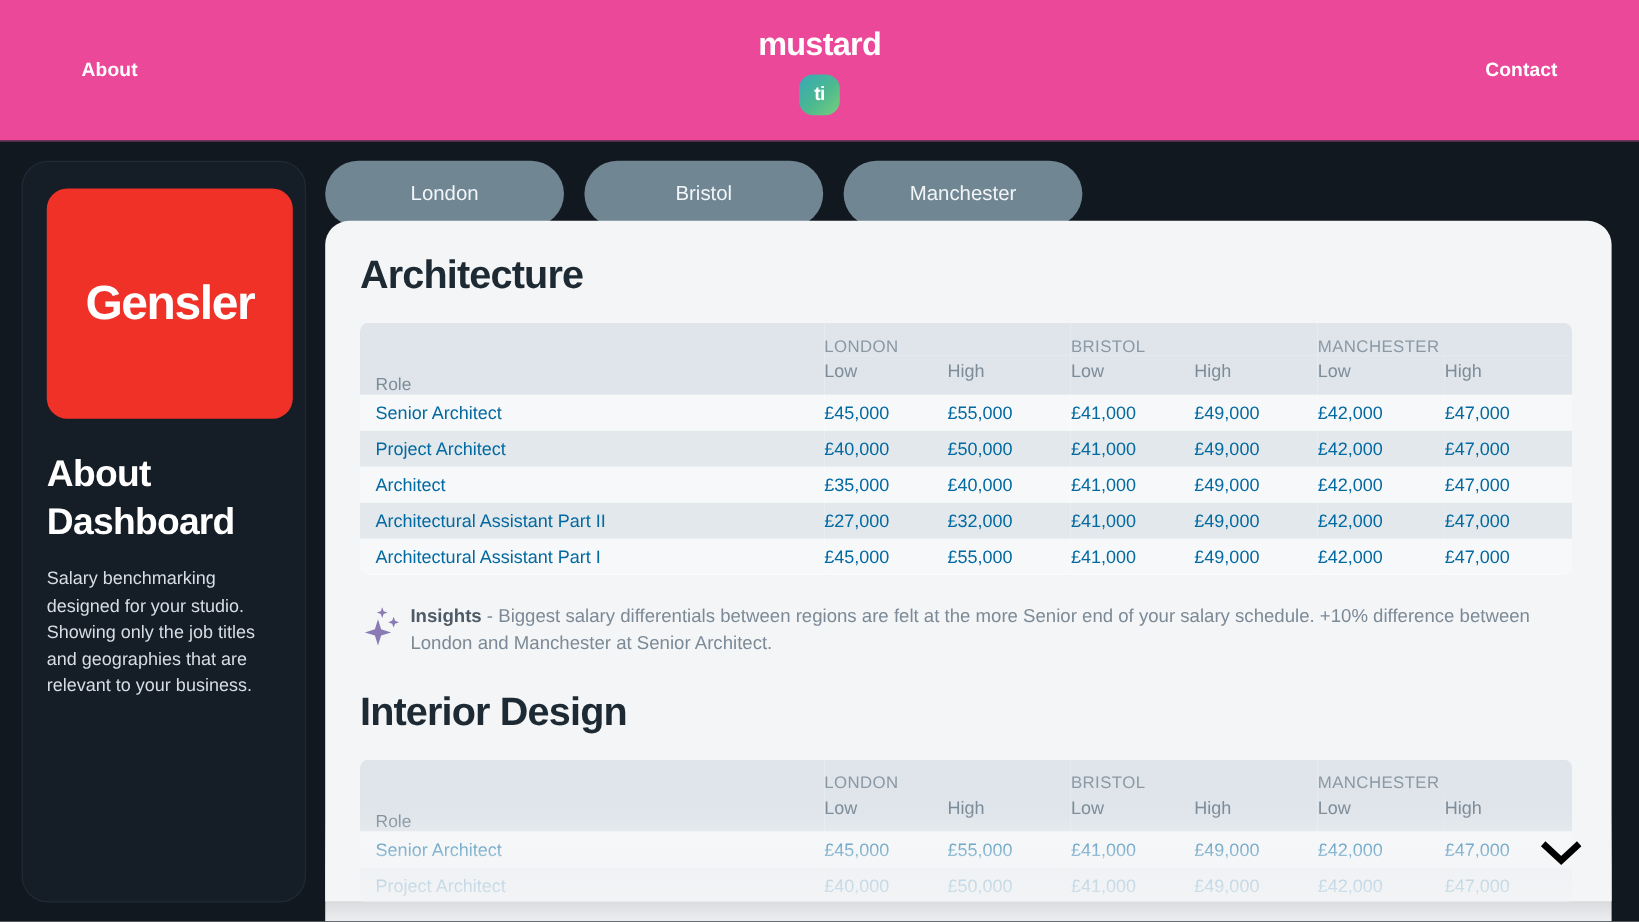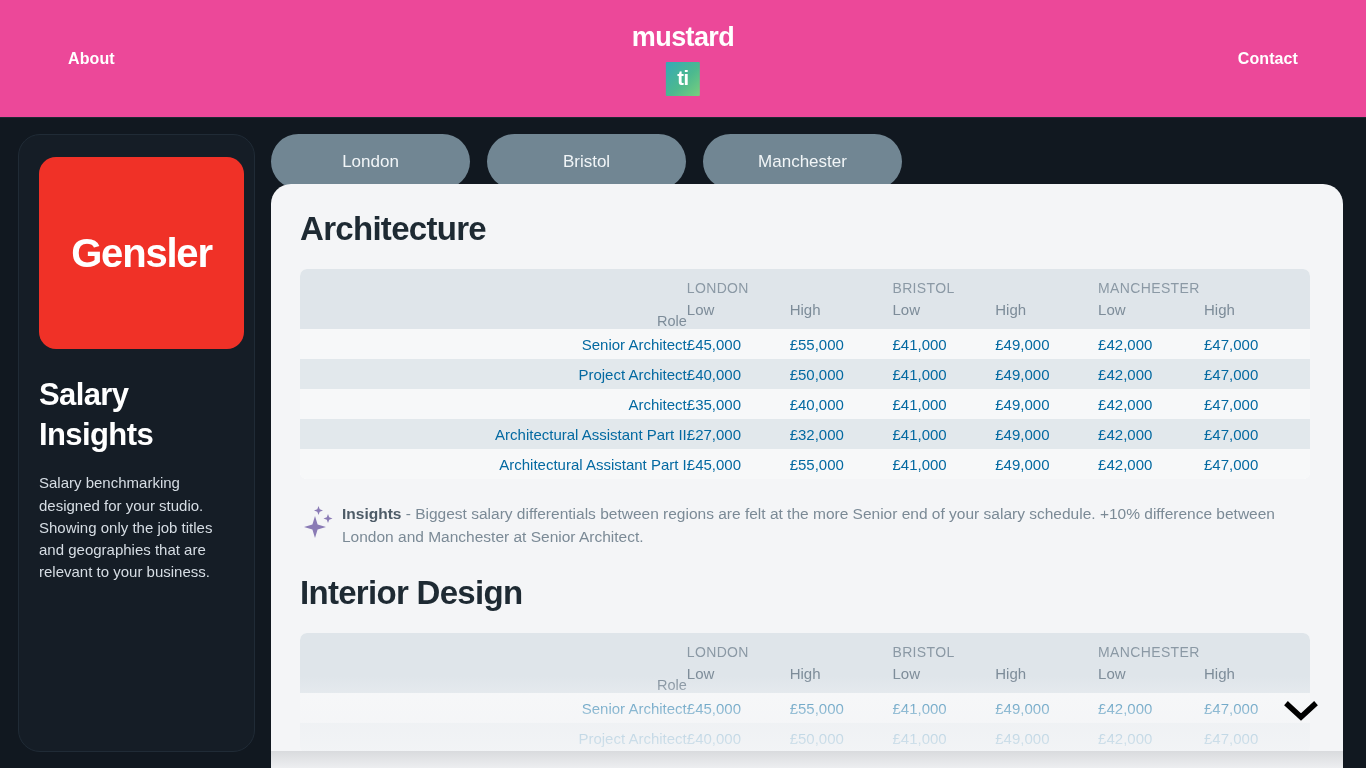--- a/index.html
+++ b/index.html
@@ -62,27 +62,27 @@
   .brand-word {
     color: #ffffff;
     font-size: 27px;
     font-weight: bold;
     letter-spacing: -0.6px;
   }
 
   .brand-badge {
     width: 34px;
     height: 34px;
-    border-radius: 1px;
+    border-radius: 12px;
     background: linear-gradient(135deg, #35a9b8 0%, #4cb98f 55%, #79cf7d 100%);
     display: flex;
     align-items: center;
     justify-content: center;
     color: #ffffff;
-    font-size: 20px;
+    font-size: 16px;
     font-weight: bold;
     letter-spacing: -0.4px;
   }
 
   
   .sidebar {
     position: absolute;
     left: 18px;
     top: 134px;
     width: 237px;
@@ -235,21 +235,21 @@
     font-size: 15px;
     height: 30px;
     padding: 0;
     vertical-align: middle;
   }
 
   tbody tr { height: 30px; }
   tbody tr:nth-child(odd)  { background: #f7f8f9; }
   tbody tr:nth-child(even) { background: #e2e8ec; }
 
-  .col-role  { width: 252px; padding-left: 13px; text-align: right; }
+  .col-role  { width: 252px; padding-left: 13px; }
 
   .cell-lon-low  { width: 134px; }
   .cell-lon-high { width: 118px; }
   .cell-bri-low  { width: 134px; }
   .cell-bri-high { width: 106px; }
   .cell-man-low  { width: 138px; }
   .cell-man-high { width: 128px; }
 
   
   .insights {
@@ -312,21 +312,21 @@
       <span class="brand-badge">ti</span>
     </div>
 
     <div class="nav-link">Contact</div>
   </div>
 
   <div class="sidebar">
     <div class="logo-tile">
       <span class="logo-tile-text">Gensler</span>
     </div>
-    <div class="side-title">Salary Insights</div>
+    <div class="side-title">About Dashboard</div>
     <div class="side-desc">Salary benchmarking designed for your studio. Showing only the job titles and geographies that are relevant to your business.</div>
   </div>
 
   <div class="tabs">
     <button class="tab idle">London</button>
     <button class="tab idle">Bristol</button>
     <button class="tab idle">Manchester</button>
   </div>
 
   <div class="panel">

